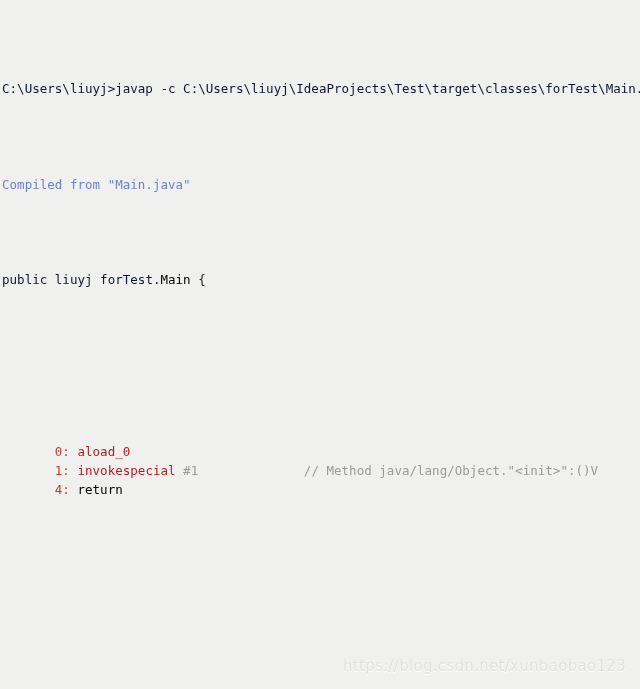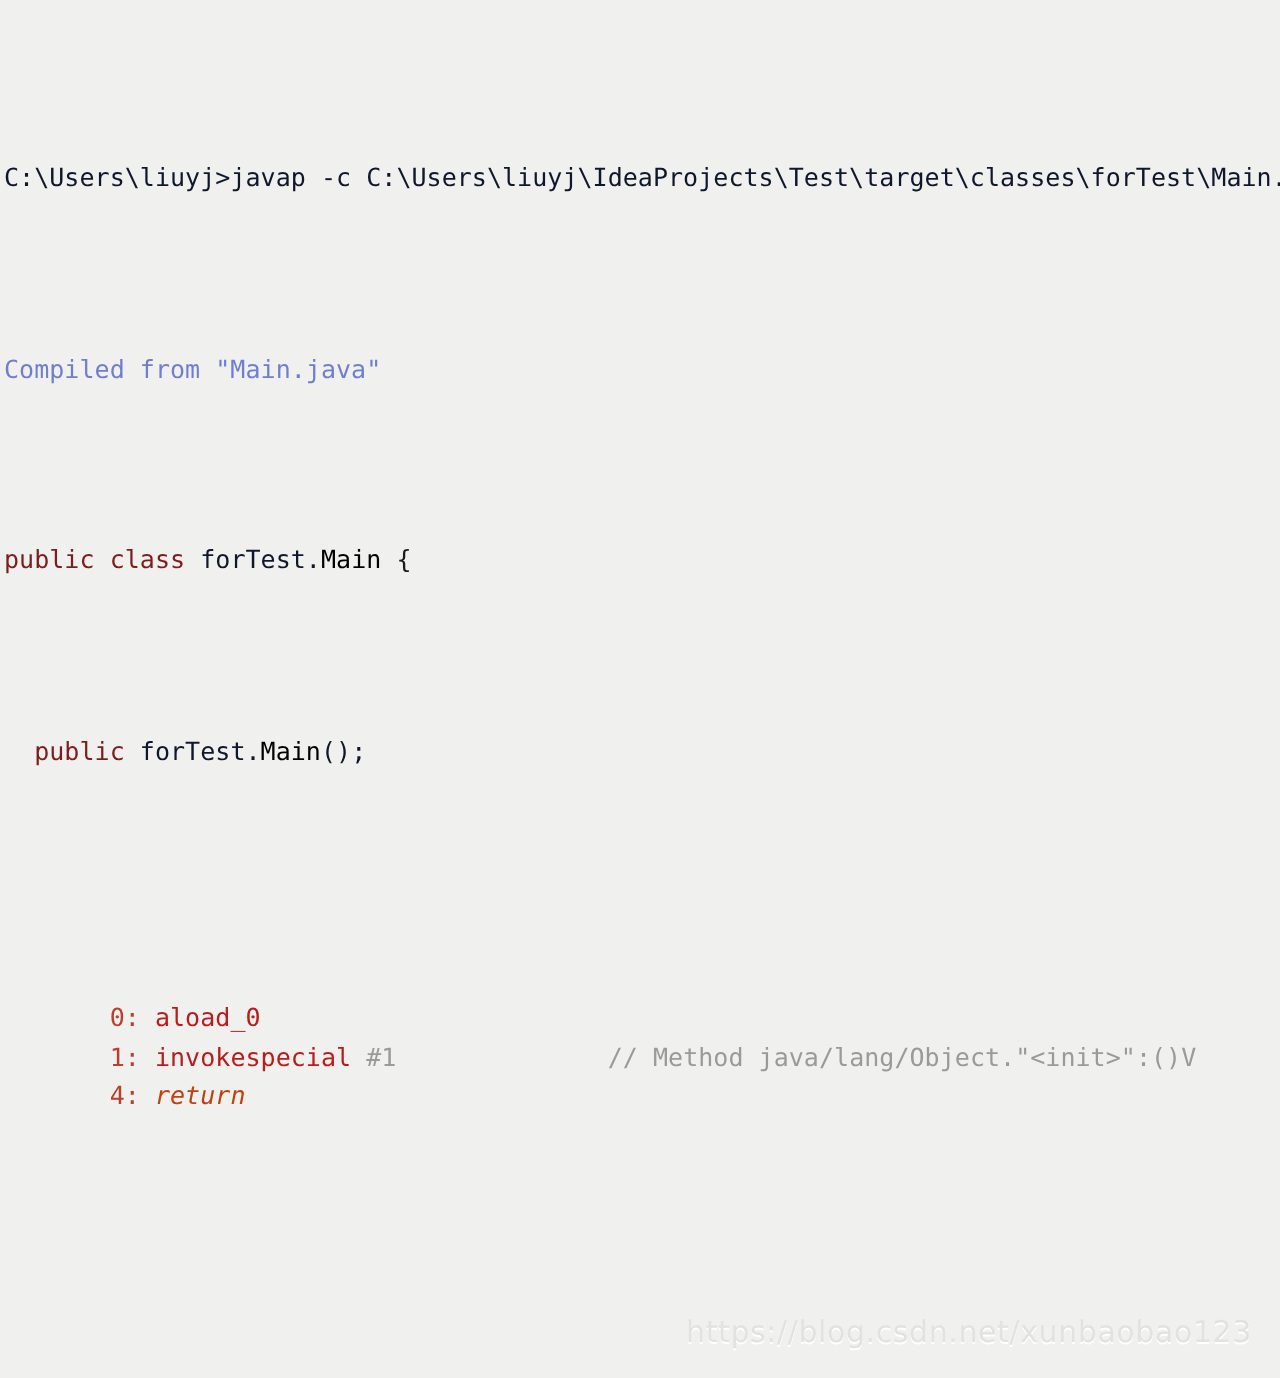--- a/index.html
+++ b/index.html
@@ -32,25 +32,25 @@
   }
   .line {
     height: 19.1px;
     white-space: pre;
     overflow: hidden;
     padding-left: 2px;
   }
   
   .t-plain   { color: #0f172a; }
   .t-info    { color: #6e7fd2; }
-  .t-kw      { color: #7f1d1d; }
+  .t-kw      { color: #0f172a; }
   .t-type    { color: #000000; }
   .t-label   { color: #b9402f; }
   .t-op      { color: #b91c1c; }
-  .t-opkw    { color: #c2410c; font-style: italic; }
+  .t-opkw    { color: #000000; }
   .t-const   { color: #9a9a9a; }
   .t-comment { color: #9a9a9a; }
   .t-brace   { color: #1b1b1b; }
 
   #watermark {
     position: absolute;
     right: 14px;
     bottom: 14px;
     font-family: "DejaVu Sans", "Liberation Sans", sans-serif;
     font-size: 15px;
@@ -67,24 +67,23 @@
 
 <div id="terminal">
 
   
   <div class="line"><span class="t-plain">C:\Users\liuyj&gt;</span><span class="t-plain">javap -c C:\Users\liuyj\IdeaProjects\Test\target\classes\forTest\Main.cl</span></div>
 
   
   <div class="line"><span class="t-info">Compiled from "Main.java"</span></div>
 
   
-  <div class="line"><span class="t-kw">public</span><span class="t-plain"> </span><span class="t-kw">class</span><span class="t-plain"> </span><span class="t-plain">forTest.</span><span class="t-type">Main</span><span class="t-plain"> </span><span class="t-brace">{</span></div>
+  <div class="line"><span class="t-kw">public</span><span class="t-plain"> </span><span class="t-kw">liuyj</span><span class="t-plain"> </span><span class="t-plain">forTest.</span><span class="t-type">Main</span><span class="t-plain"> </span><span class="t-brace">{</span></div>
 
   
-  <div class="line">  <span class="t-kw">public</span><span class="t-plain"> </span><span class="t-plain">forTest.</span><span class="t-type">Main</span><span class="t-plain">();</span></div>
 
   
 
   
   <div id="ctor-instructions"><div class="line"><span class="t-plain">      </span><span class="t-label"> 0:</span><span class="t-plain"> </span><span class="t-op">aload_0</span></div><div class="line"><span class="t-plain">      </span><span class="t-label"> 1:</span><span class="t-plain"> </span><span class="t-op">invokespecial</span><span class="t-plain"> </span><span class="t-const">#1</span><span class="t-plain">              </span><span class="t-comment">// Method java/lang/Object."&lt;init&gt;":()V</span></div><div class="line"><span class="t-plain">      </span><span class="t-label"> 4:</span><span class="t-plain"> </span><span class="t-opkw">return</span></div></div>
 
   
   
 
   

